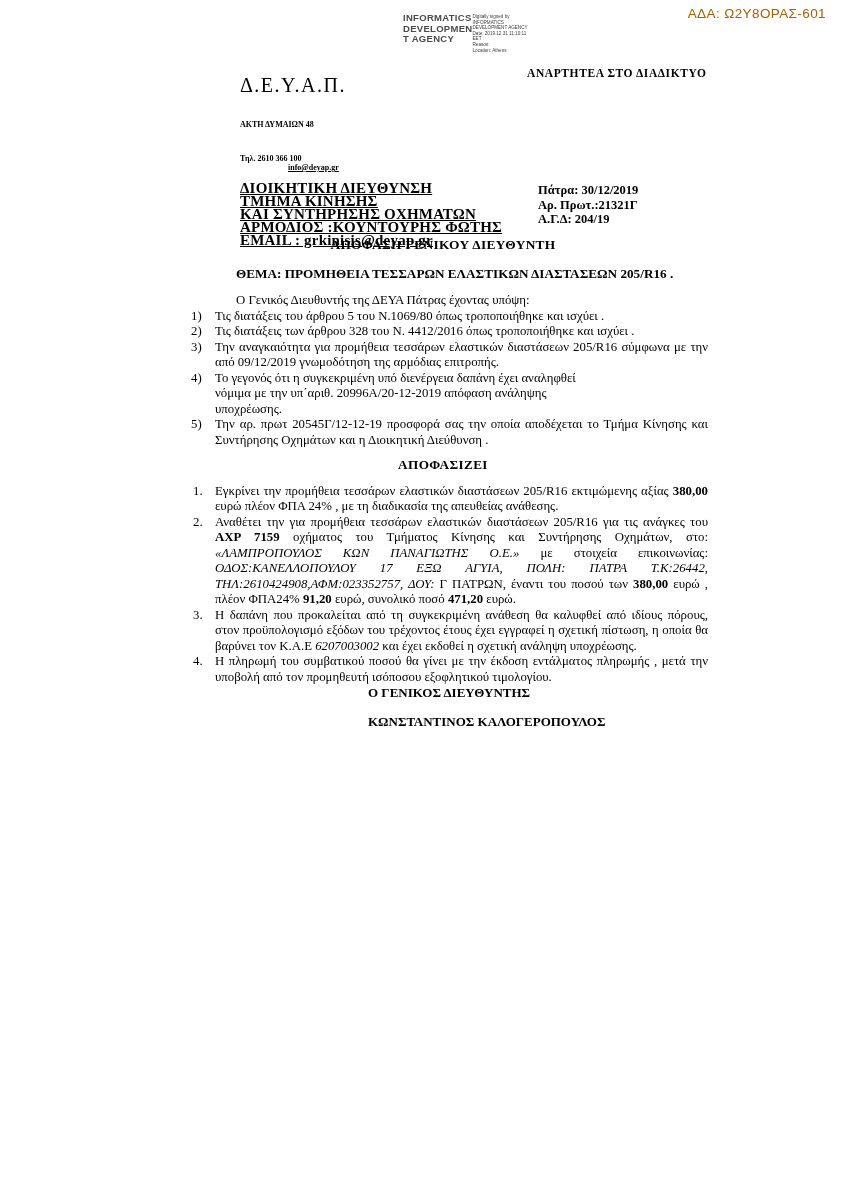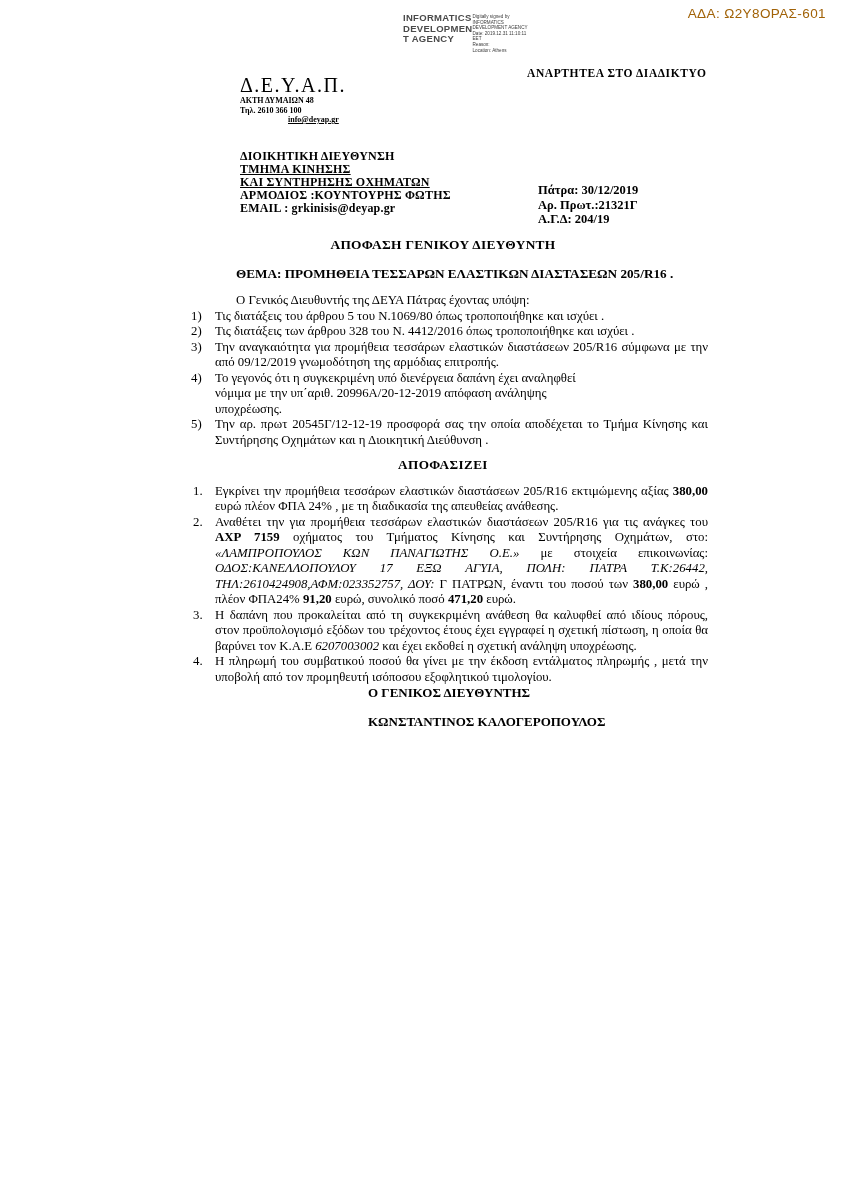--- a/index.html
+++ b/index.html
@@ -30,23 +30,23 @@
     font-size:4.6px;line-height:5.6px;color:#3c3c3c;
     padding-top:1px;white-space:nowrap;
   }
   .anartitea{
     position:absolute;left:527px;top:67px;
     font-size:11.5px;font-weight:bold;letter-spacing:.6px;
   }
   
   .org{position:absolute;left:240px;top:74px;}
   .org-name{font-size:20px;font-weight:normal;letter-spacing:1.5px;line-height:22px;}
-  .org-small{font-size:8px;font-weight:bold;line-height:9.5px;}
+  .org-small{font-size:8px;font-weight:bold;line-height:9.5px;margin-top:24px;}
   .org-email{font-size:8px;font-weight:bold;line-height:9.5px;text-decoration:underline;cursor:pointer;padding-left:48px;}
-  .org-dept{margin-top:25px;font-size:12px;font-weight:bold;line-height:13.2px;letter-spacing:.2px;}
+  .org-dept{margin-top:9px;font-size:15px;font-weight:bold;line-height:13.2px;letter-spacing:.2px;text-decoration:underline;}
   .u{text-decoration:underline;}
   
   .meta{position:absolute;left:538px;top:183px;font-size:12.5px;font-weight:bold;line-height:14.5px;}
   
   .main{position:absolute;left:178px;top:237px;width:530px;font-size:12.8px;line-height:15.5px;}
   .doc-title{text-align:center;font-weight:bold;font-size:13.4px;letter-spacing:.3px;}
   .subject{margin-top:13px;padding-left:58px;font-weight:bold;font-size:13.2px;}
   .intro{margin-top:12px;text-indent:58px;}
   ol.clist,ol.dlist{list-style:none;margin:0;padding:0;counter-reset:n;text-align:justify;}
   ol.clist li,ol.dlist li{counter-increment:n;position:relative;padding-left:37px;font-family:Liberation Serif, serif;}

